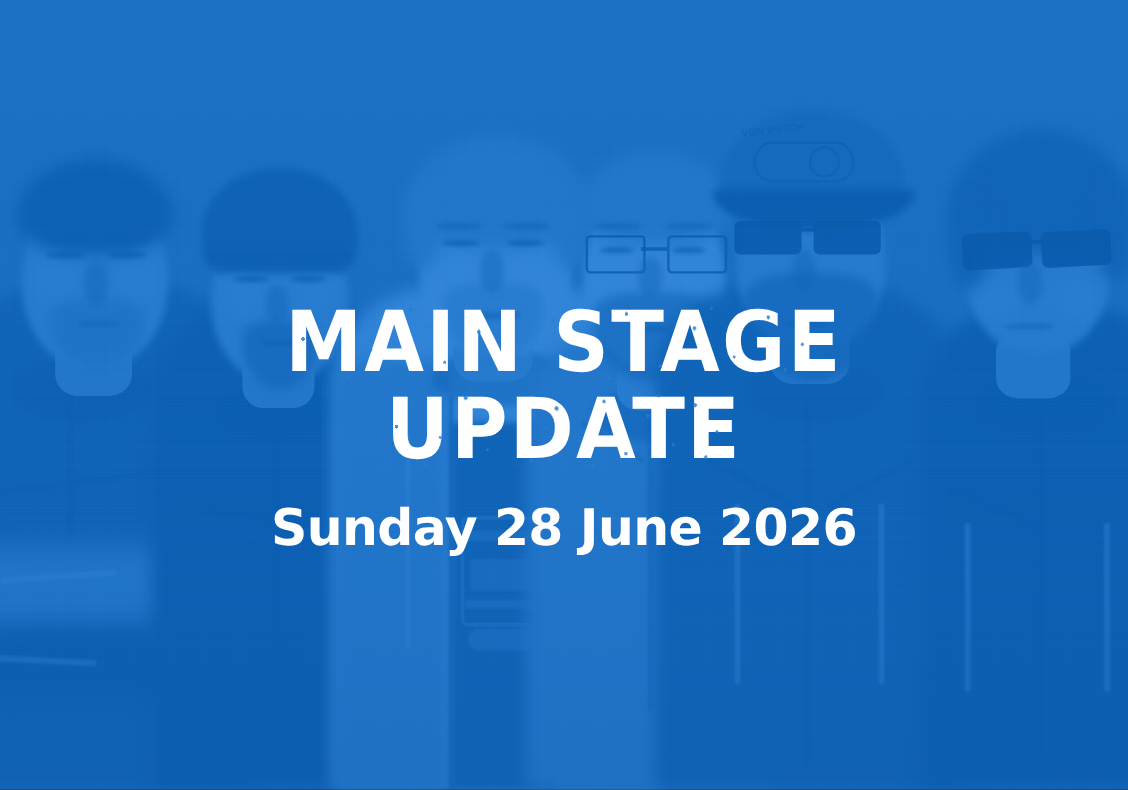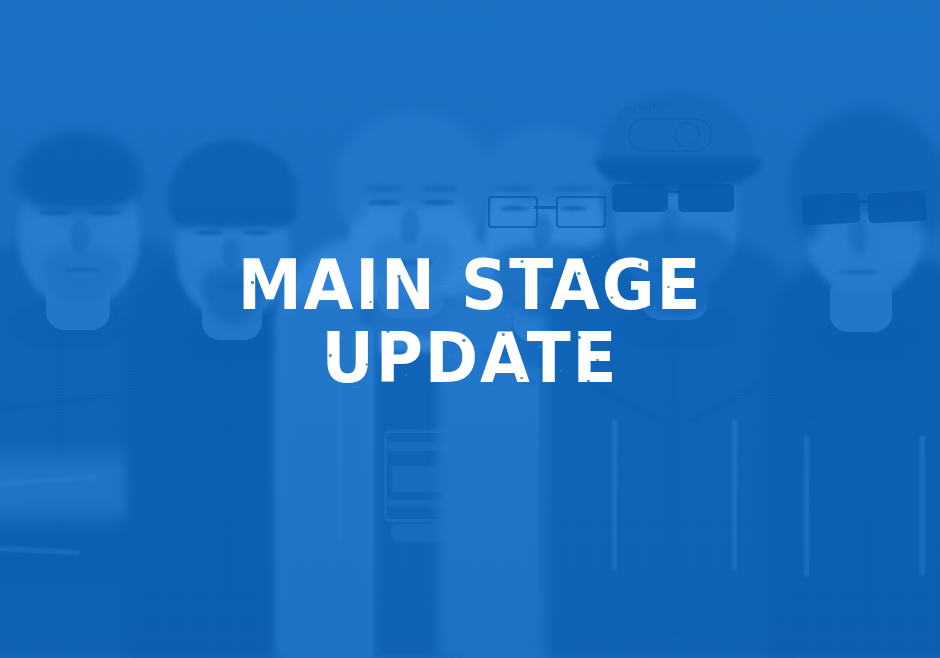--- a/index.html
+++ b/index.html
@@ -355,16 +355,17 @@
   <div class="text-layer">
 
     <div class="headline hl-1">
       <span class="grunge">MAIN STAGE</span>
     </div>
 
     <div class="headline hl-2">
       <span class="grunge">UPDATE</span>
     </div>
 
+    <div class="subline">Sunday 28 June 2026</div>
 
   </div>
 
 </div>
 
 </body></html>

